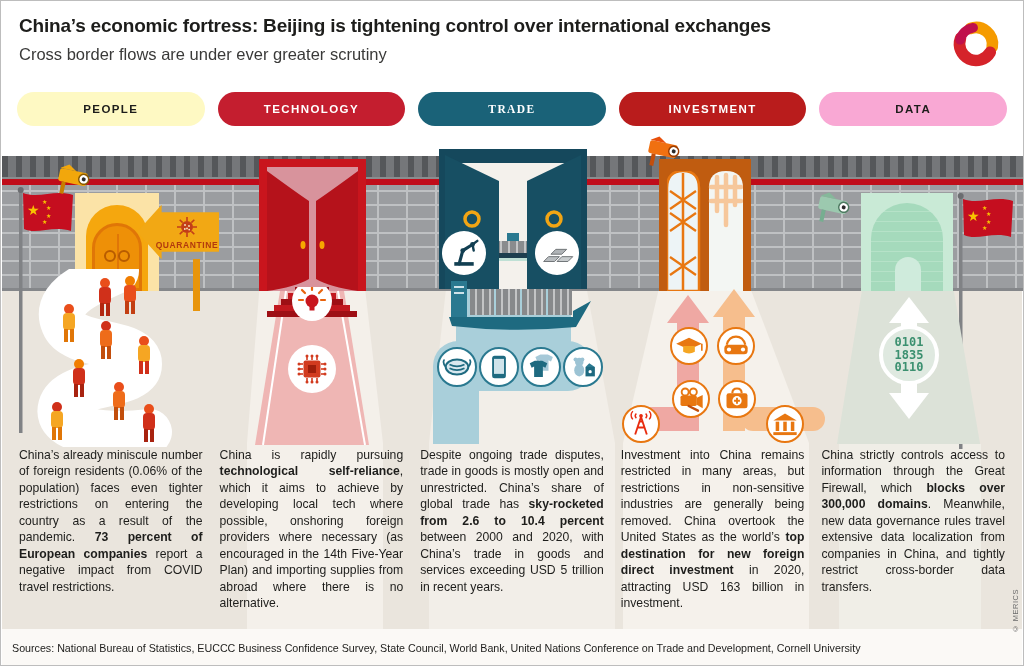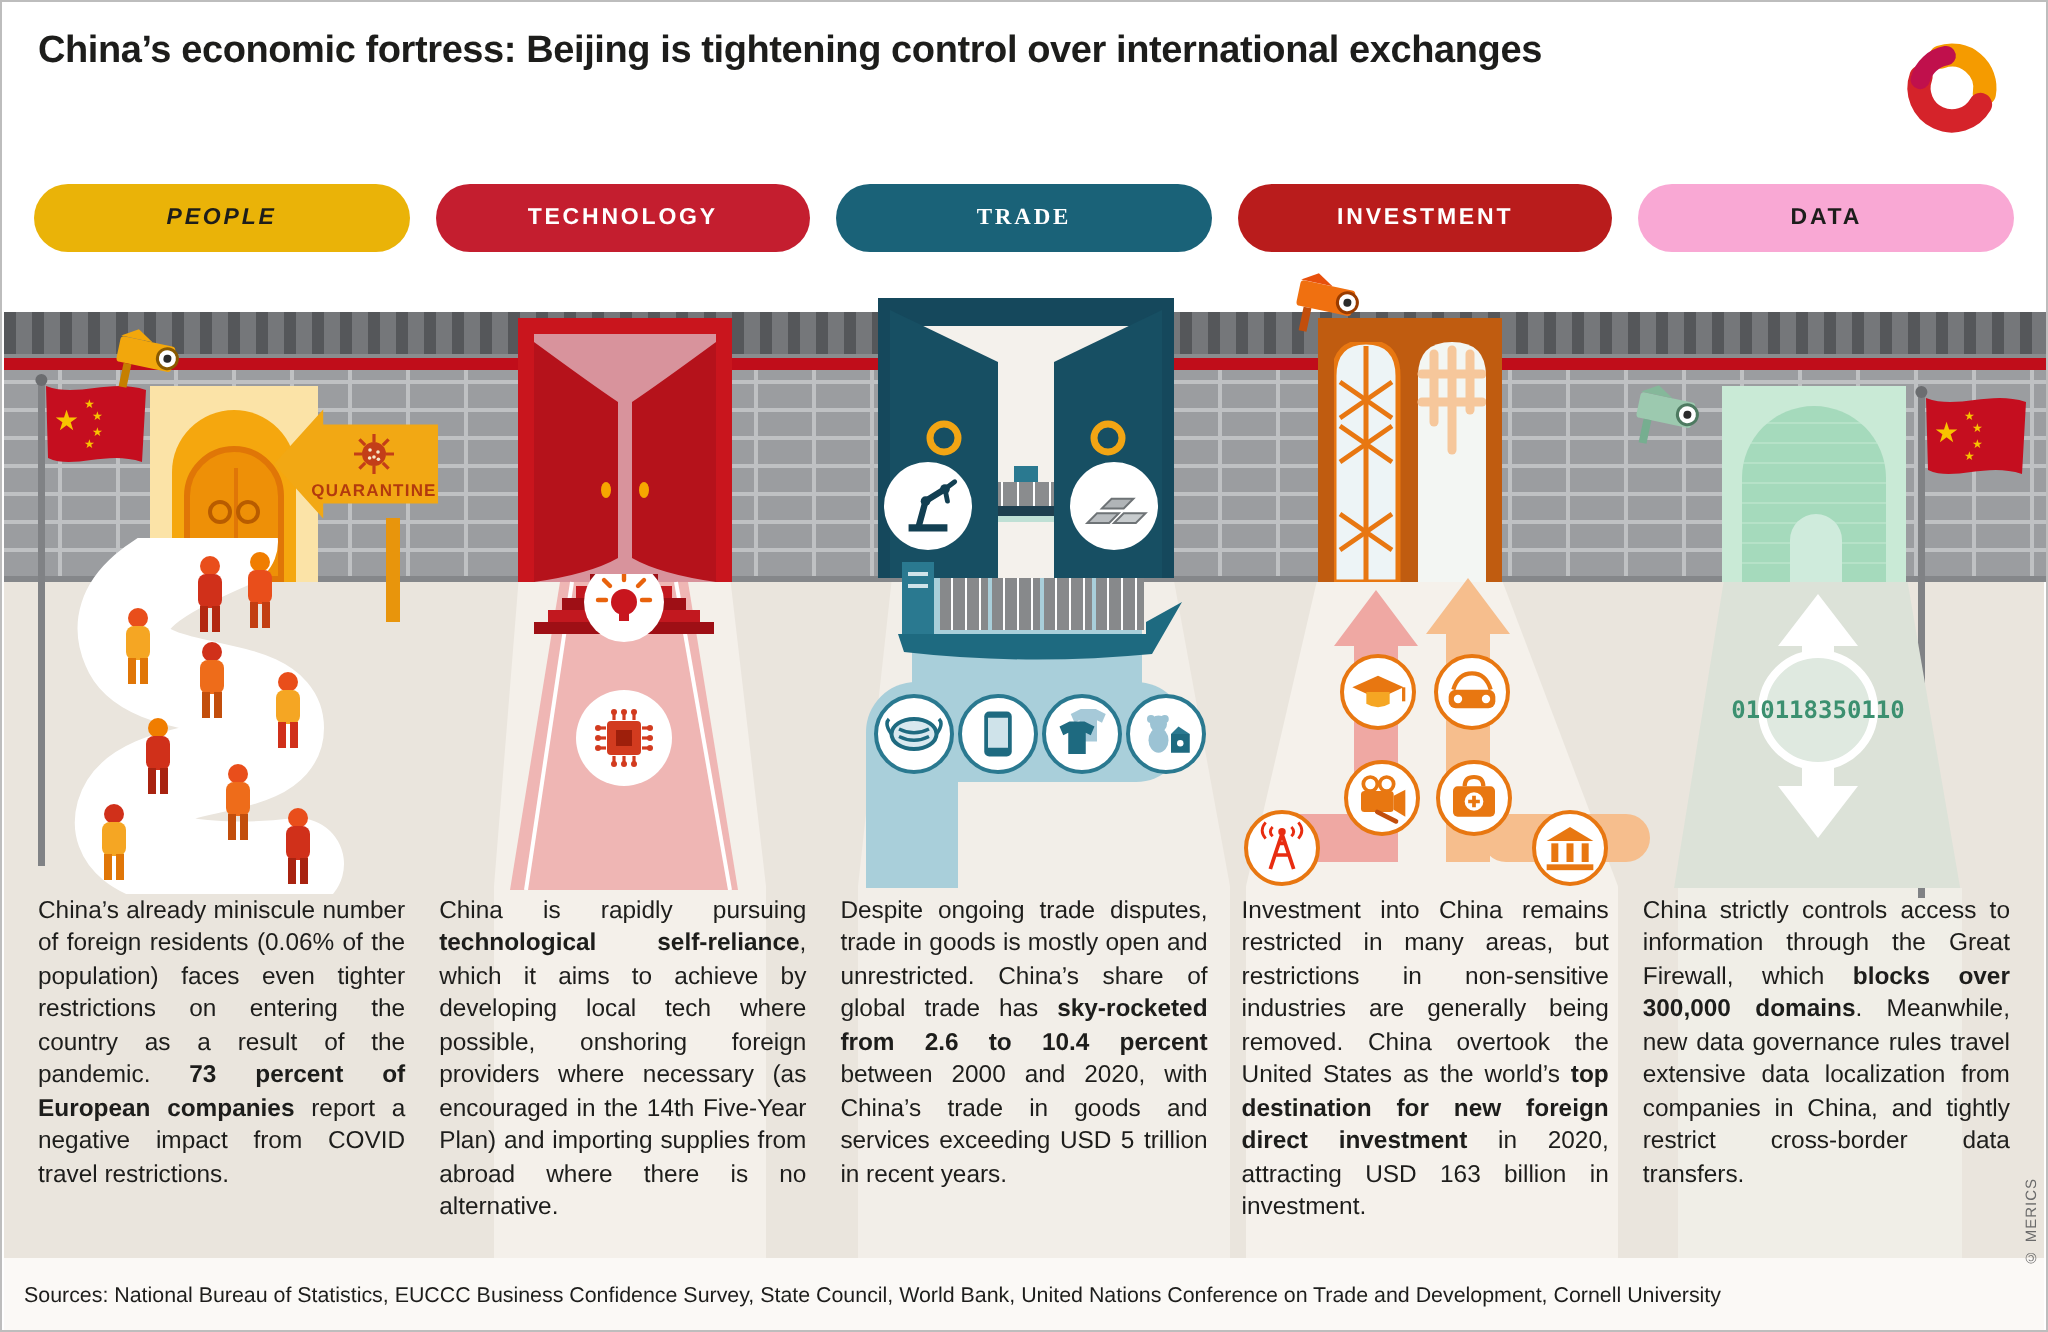--- a/index.html
+++ b/index.html
@@ -8,21 +8,21 @@
 
   
   .title{left:18px;top:14px;font-size:19px;font-weight:800;color:#1d1d1b;letter-spacing:-0.2px;}
   .subtitle{left:18px;top:44px;font-size:16.5px;font-weight:400;color:#3a3a39;}
   .logo{right:16px;top:12px;width:62px;height:62px;}
 
   
   .pills{left:0;right:0;top:91px;height:34px;display:flex;padding:0 16px;gap:13px;box-sizing:border-box;}
   .pill{flex:1;border-radius:17px;display:flex;align-items:center;justify-content:center;
         font-size:11.5px;font-weight:700;letter-spacing:1.4px;}
-  .pill-people{background:#eab308;color:#1d1d1b;font-style:italic;}
+  .pill-people{background:#fef9c3;color:#1d1d1b;}
   .pill-technology{background:#C41E2F;color:#fff;}
   .pill-trade{background:#1A6278;color:#fff;font-family:Liberation Serif, serif;}
   .pill-investment{background:#b91c1c;color:#fff;}
   .pill-data{background:#f9a8d4;color:#1d1d1b;}
 
   
   .ground{left:1px;right:1px;top:290px;height:338px;background:#EAE5DD;}
   .band{top:290px;height:338px;}
   .band-tech{left:246px;width:136px;background:#F4F0EA;clip-path:polygon(9% 0,87% 0,100% 45%,100% 100%,0 100%,0 45%);}
   .band-trade{left:428px;width:186px;background:#F2EEE8;clip-path:polygon(9% 0,85% 0,100% 45%,100% 100%,0 100%,0 45%);}
@@ -78,39 +78,40 @@
   .circ-trade{border:2.5px solid #2A7990;}
   .circ-invest{border:2.5px solid #E87711;}
   .circ-plain{border:none;}
 
   
   .inv-arrows{left:630px;top:148px;}
 
   
   .updown{left:880px;top:156px;}
   .bin-circ{left:878px;top:184px;width:60px;height:60px;background:#DFE9E0;border:4px solid #fff;
-    display:flex;flex-direction:row;align-items:center;justify-content:center;}
+    display:flex;flex-direction:column;align-items:center;justify-content:center;}
   .bin-circ span{font-family:"DejaVu Sans Mono",monospace;font-size:12px;font-weight:700;color:#3C9070;line-height:1.05;}
 
   
   .cols{left:0;right:0;top:446px;display:flex;padding:0 18px;gap:17px;box-sizing:border-box;}
   .col{flex:1;font-size:12.2px;line-height:1.35;color:#1d1d1b;text-align:justify;}
   .col b{font-weight:700;}
 
   
   .sources-bar{left:1px;right:1px;top:628px;height:37px;background:#FBF9F6;display:flex;align-items:center;padding-left:10px;box-sizing:border-box;}
   .sources-bar .src{font-size:10.7px;color:#1d1d1b;}
   .credit{right:3px;top:588px;writing-mode:vertical-rl;transform:rotate(180deg);font-size:7.5px;color:#6b6b6b;letter-spacing:0.5px;}
 </style>
 </head>
 <body>
 
 <div class="canvas">
 
   <div class="abs title">China’s economic fortress: Beijing is tightening control over international exchanges</div>
+  <div class="abs subtitle">Cross border flows are under ever greater scrutiny</div>
   <svg class="abs logo" viewBox="0 0 64 64">
     <path d="M26.2,16 A17,17 0 0 1 48.7,35" stroke="#F59B00" stroke-width="12" fill="none" stroke-linecap="round"></path>
     <path d="M46.7,40.5 A17,17 0 0 1 16,26.2" stroke="#D5232A" stroke-width="12" fill="none" stroke-linecap="round"></path>
     <path d="M15.6,27.6 A17,17 0 0 1 29,15.3" stroke="#C0104C" stroke-width="10" fill="none" stroke-linecap="round"></path>
   </svg>
 
   <div class="abs pills">
     <div class="pill pill-people">PEOPLE</div>
     <div class="pill pill-technology">TECHNOLOGY</div>
     <div class="pill pill-trade">TRADE</div>

